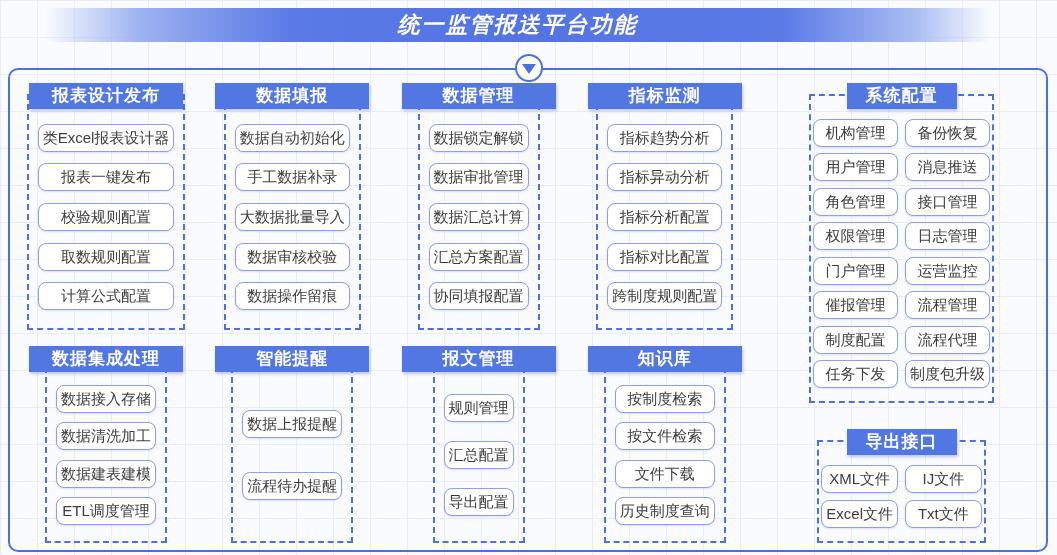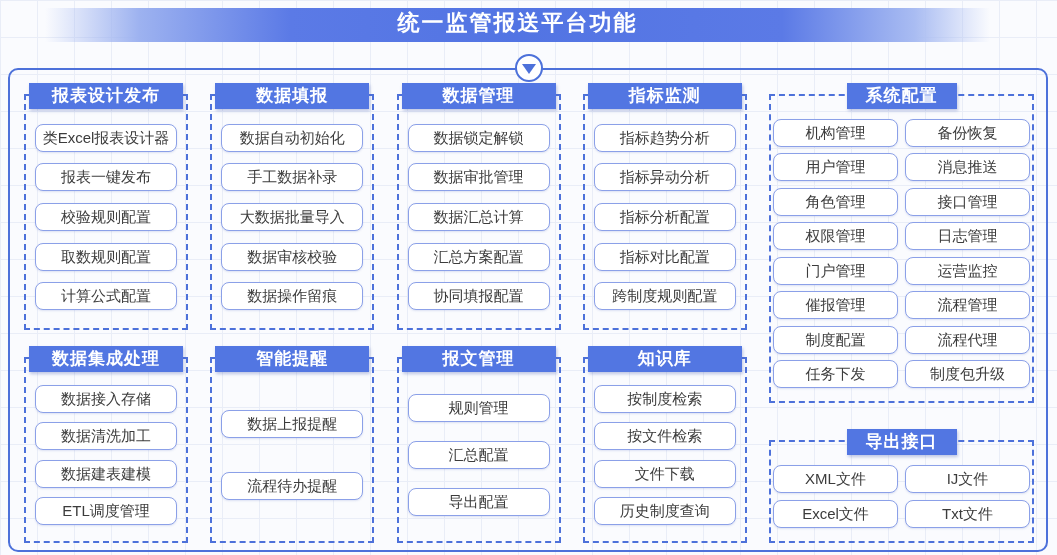--- a/index.html
+++ b/index.html
@@ -8,44 +8,45 @@
     width: 1057px; height: 555px; position: relative; overflow: hidden;
     font-family: "Liberation Sans", sans-serif;
     background-color: #fafbfe;
     background-image:
       linear-gradient(#e9edf7 1px, transparent 1px),
       linear-gradient(90deg, #e9edf7 1px, transparent 1px);
     background-size: 37px 37px;
   }
   .banner {
     position: absolute; left: 45px; top: 8px; width: 945px; height: 34px;
-    display: flex; align-items: flex-start; justify-content: center;
+    display: flex; align-items: center; justify-content: center;
     background: linear-gradient(90deg,
       rgba(250,251,254,0) 0%, #9db2f0 10%, #5b7ae6 26%,
       #5274e3 50%, #5b7ae6 78%, #a9bcf2 92%, rgba(250,251,254,0) 100%);
+    font-style: italic;
   }
   .banner-title { color: #ffffff; font-size: 22px; font-weight: bold; letter-spacing: 2px; }
   .connector {
     position: absolute; left: 50%; top: 54px; transform: translateX(-50%);
     width: 28px; height: 28px; border-radius: 50%;
     background: #ffffff; border: 2px solid #4d71da;
     display: flex; align-items: center; justify-content: center; z-index: 3;
   }
   .tri-down {
     width: 0; height: 0;
     border-left: 7px solid transparent; border-right: 7px solid transparent;
     border-top: 10px solid #4d71da; margin-top: 2px;
   }
   .main {
     position: absolute; left: 8px; top: 68px; width: 1040px; height: 484px;
     border: 2px solid #4d71da; border-radius: 10px;
     display: flex; justify-content: space-between;
     padding: 12px 12px 7px 14px;
   }
-  .col { display: flex; flex-direction: column; }
+  .col { display: flex; flex-direction: column; align-items: center; }
   .col-narrow { width: 164px; }
   .col-wide { width: 265px; }
   .group {
     position: relative; border: 2px dashed #4d71da; margin-top: 12px;
     display: flex; flex-direction: column; justify-content: space-evenly;
     padding: 16px 9px 6px;
   }
   .g-top5 { height: 243px; }
   .g-bot4 { height: 191px; margin-top: 27px; }
   .g-sys  { height: 318px; }

